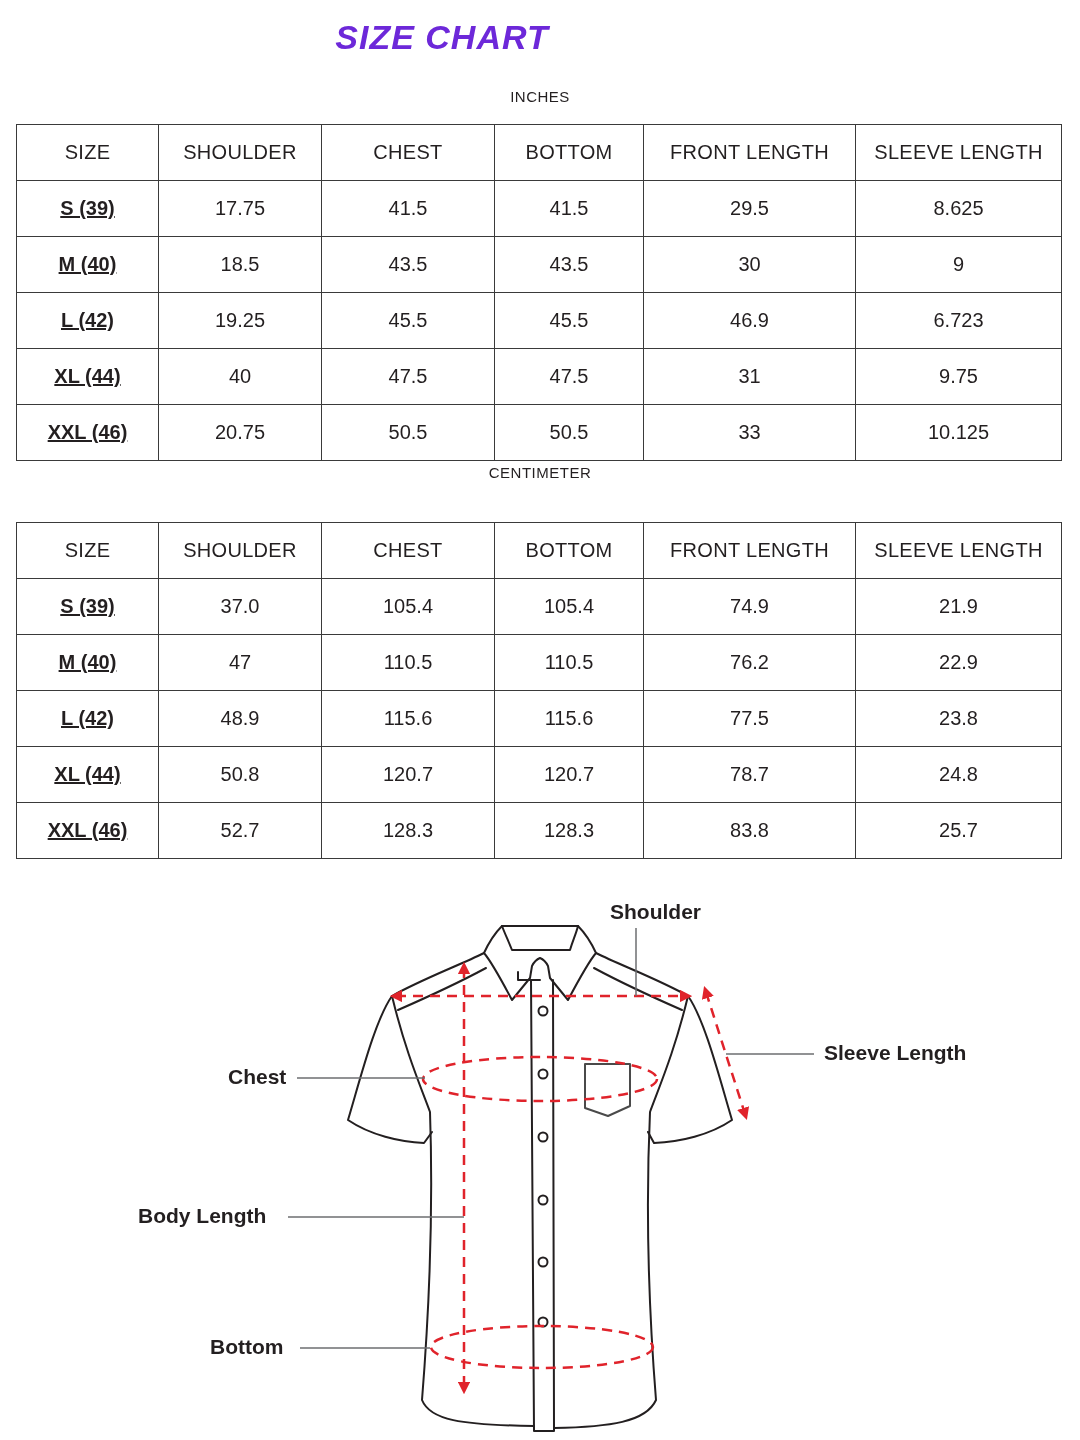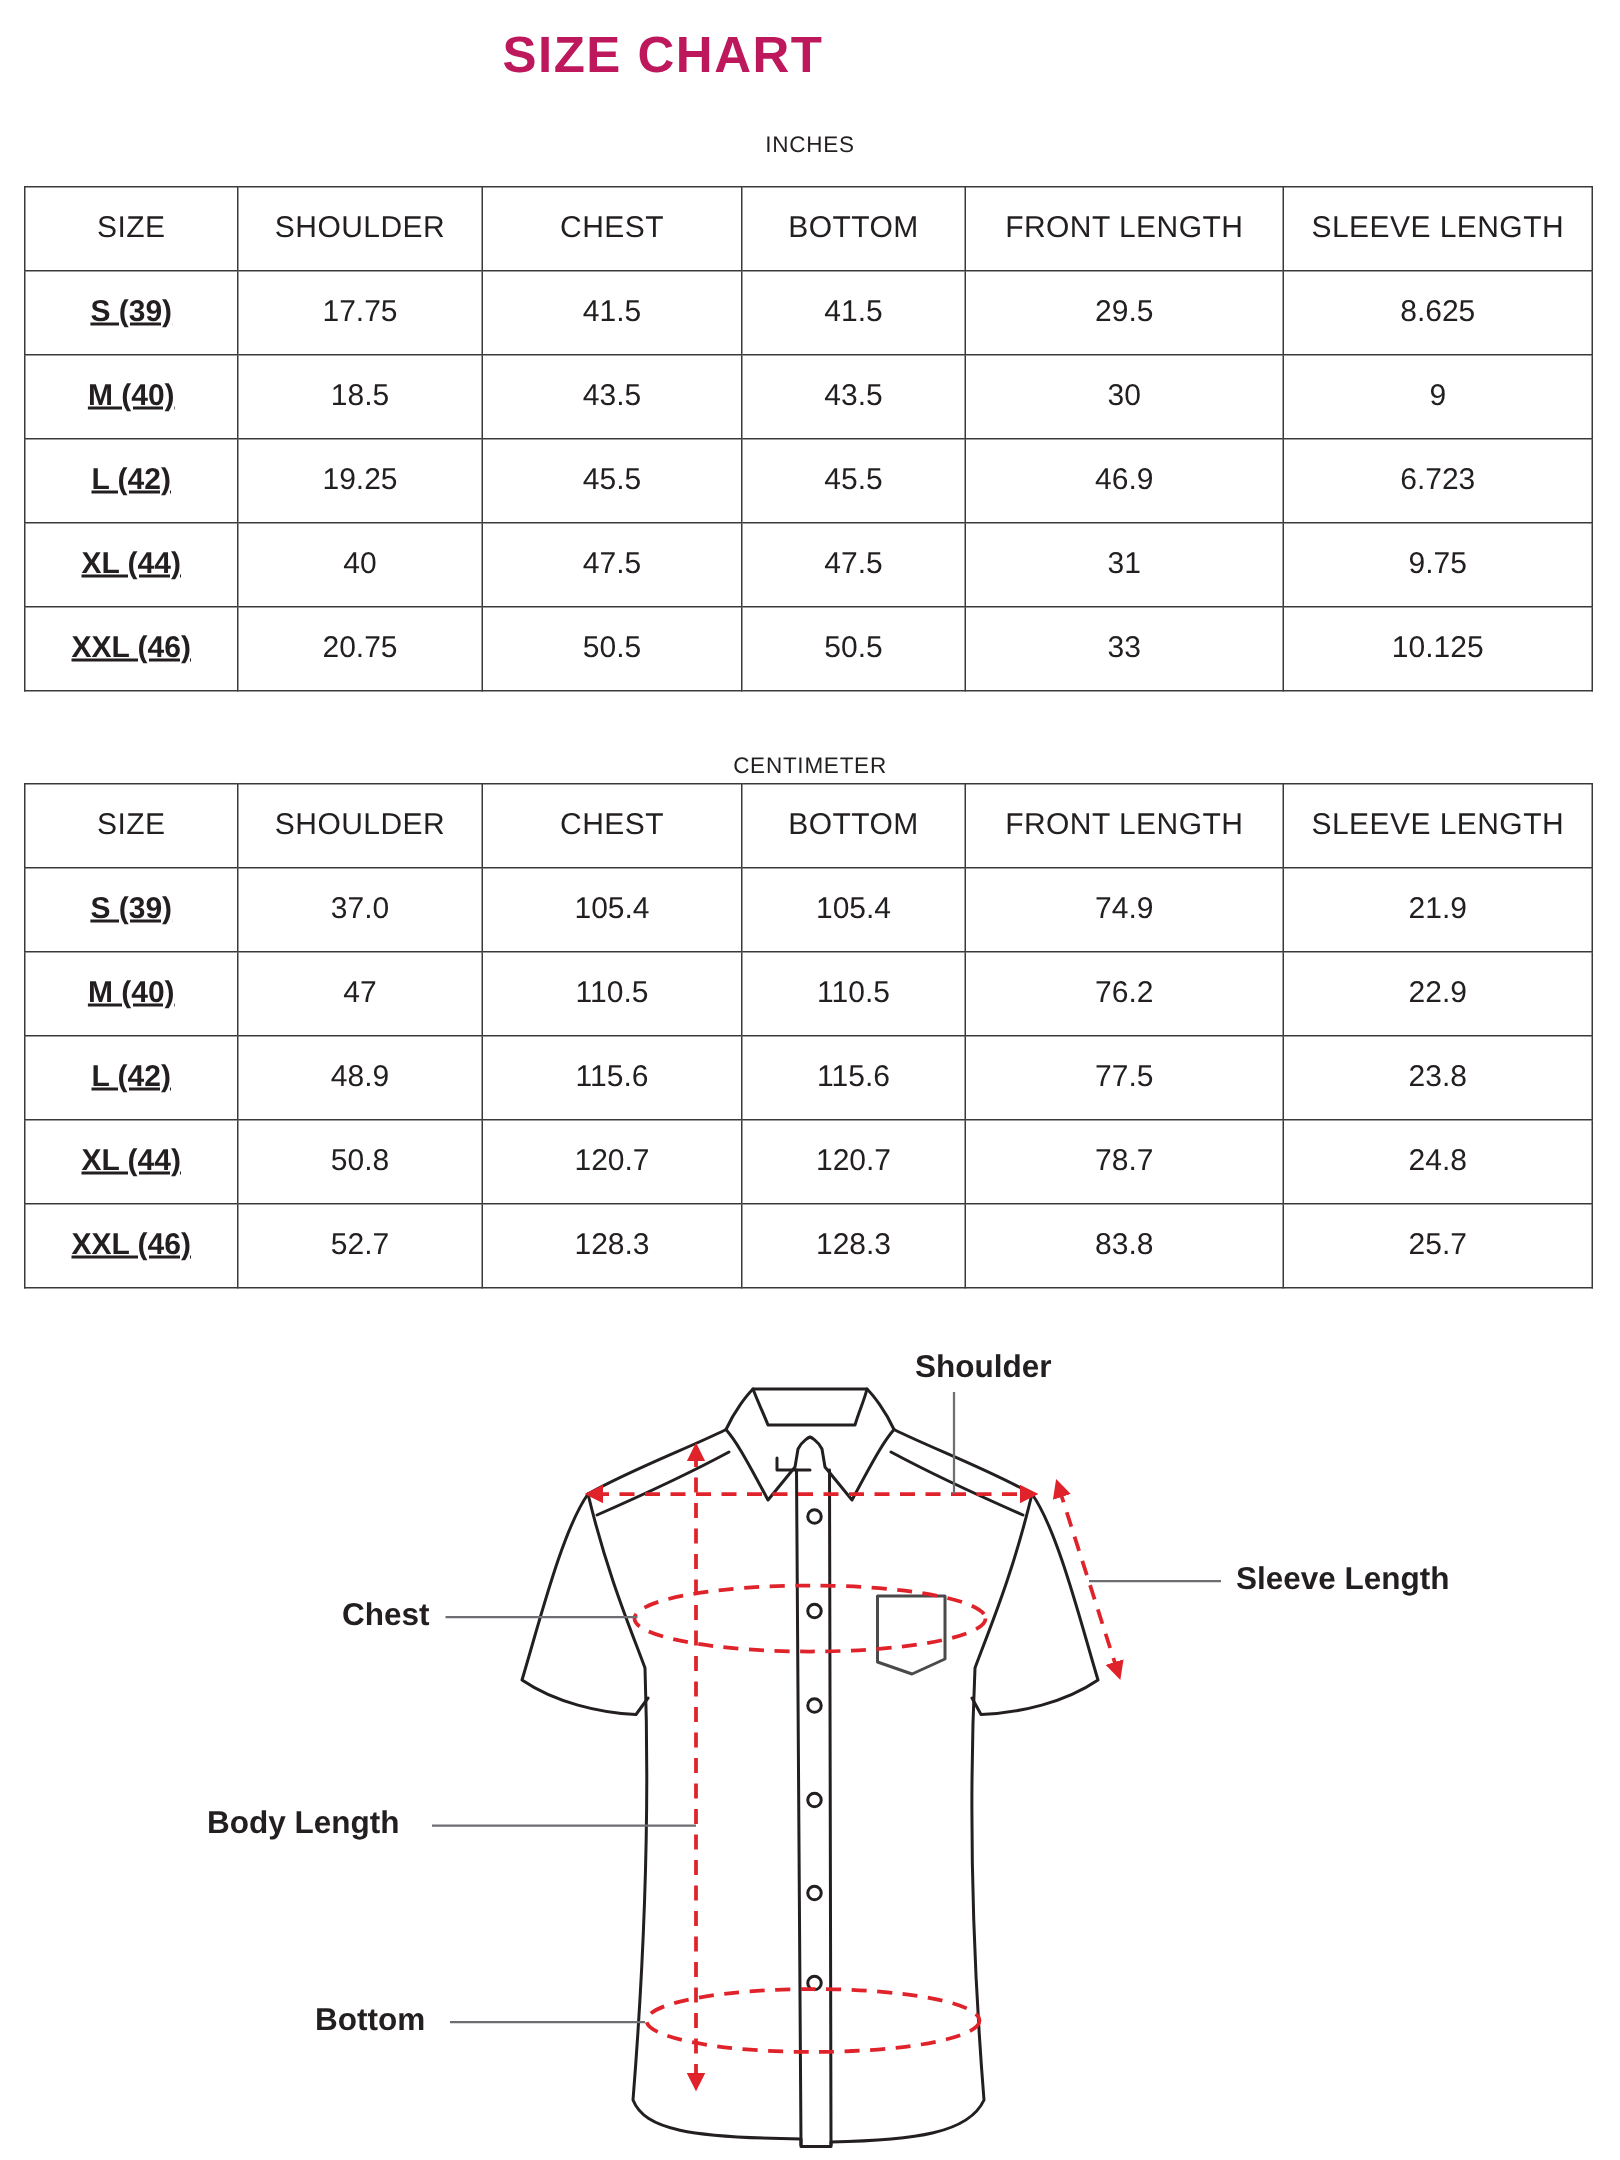--- a/index.html
+++ b/index.html
@@ -4,21 +4,22 @@
   <style>
     html, body { margin: 0; padding: 0; background: #ffffff; }
     body {
       width: 1080px; height: 1440px; position: relative; overflow: hidden;
       font-family: "Liberation Sans", "DejaVu Sans", sans-serif;
       color: #231f20;
     }
     .title {
       position: absolute; left: 0; width: 884px; top: 18px;
       text-align: center; font-size: 34px; font-weight: bold; letter-spacing: 1px;
-      color: #be185d;
+      color: #6d28d9;
+      font-style: italic;
     }
     .unit-label {
       position: absolute; left: 0; width: 1080px; text-align: center;
       font-size: 15px; font-weight: normal; color: #231f20; letter-spacing: 0.5px;
     }
     table.size-table {
       position: absolute; left: 16px; width: 1045px;
       border-collapse: collapse; table-layout: fixed;
     }
     table.size-table td, table.size-table th {
@@ -99,21 +100,21 @@
       <td class="size-col">XXL (46)</td>
       <td>20.75</td>
       <td>50.5</td>
       <td>50.5</td>
       <td>33</td>
       <td>10.125</td>
     </tr>
   </tbody>
 </table>
 
-<div class="unit-label" style="top:502px;">CENTIMETER</div>
+<div class="unit-label" style="top:464px;">CENTIMETER</div>
 <table class="size-table" style="top:522px;">
   <colgroup>
     <col style="width:142px">
       <col style="width:163px">
       <col style="width:173px">
       <col style="width:149px">
       <col style="width:212px">
       <col style="width:206px">
   </colgroup>
   <thead>

